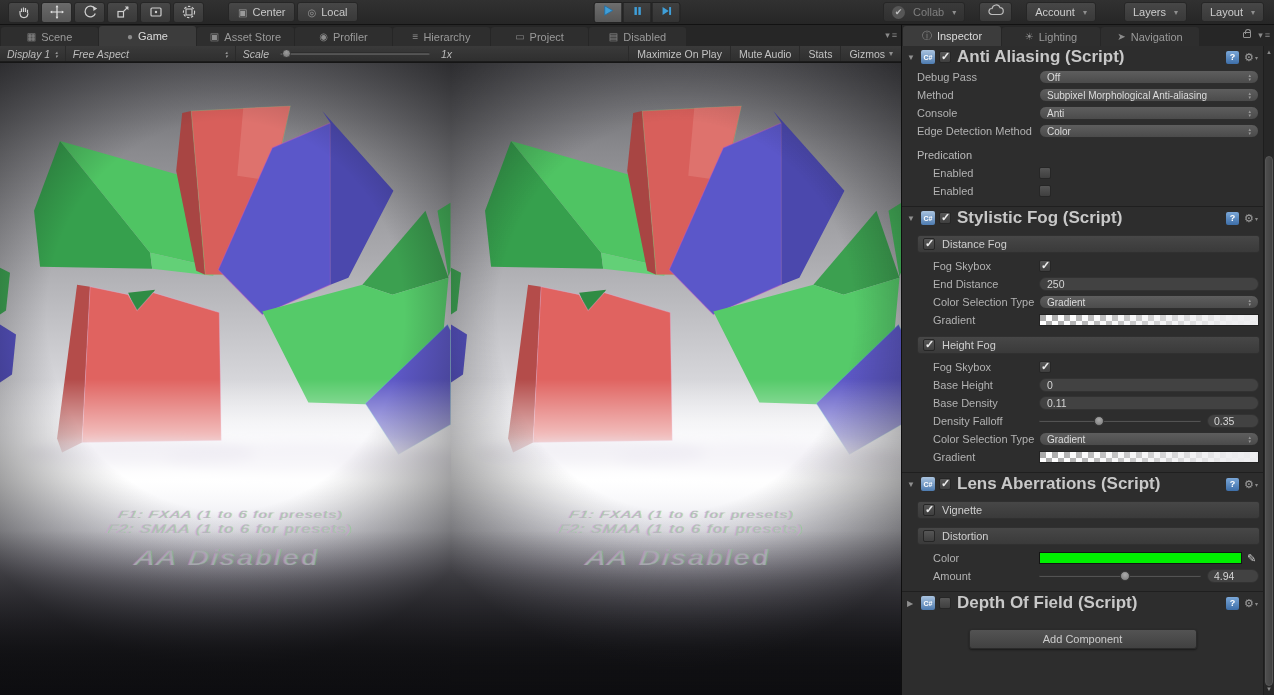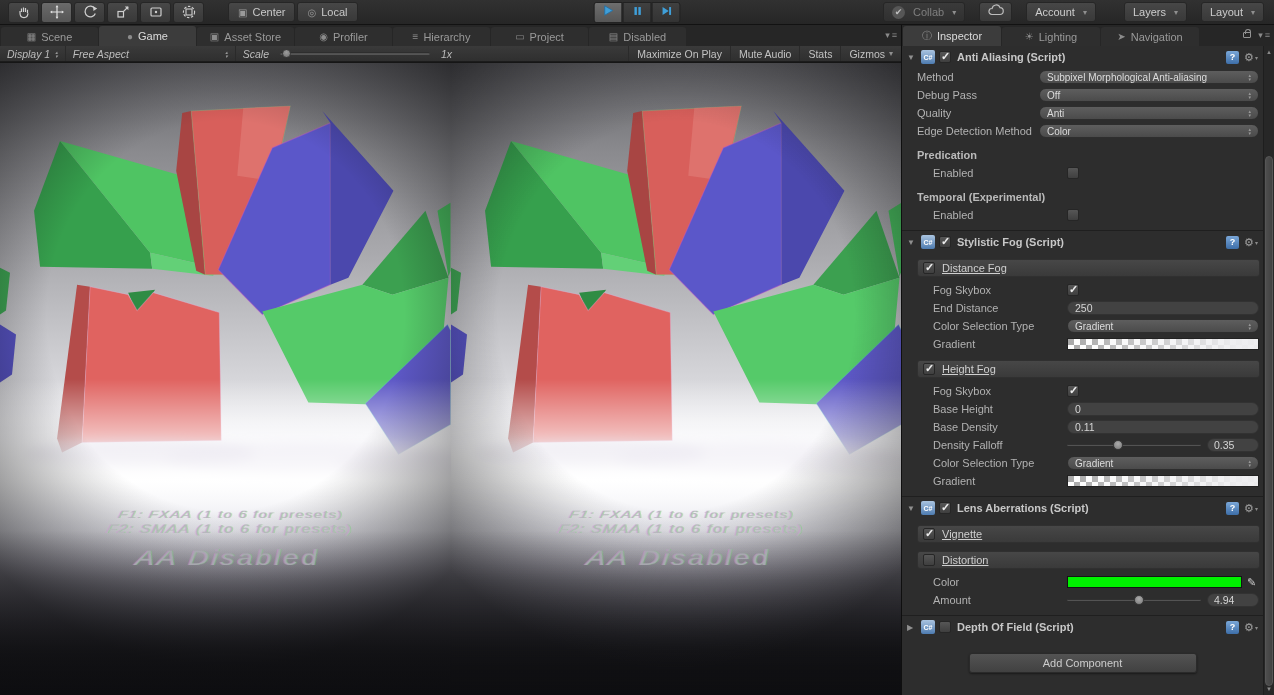--- a/index.html
+++ b/index.html
@@ -93,47 +93,47 @@
   .ft-big { font-size:30px; letter-spacing:3px; margin-top:14px; color:#a8a8b0; }
 
   
   .icontent { position:absolute; top:21px; left:0; right:11px; bottom:0; background:#2d2d2d; overflow:hidden; }
   .comp { border-top:1px solid #1f1f1f; padding-bottom:5px; }
   .comp.first { border-top:none; }
   .comp-head { height:18px; display:flex; align-items:center; gap:4px; padding:0 5px 0 5px; margin:2px 0 3px 0; }
   .fold { width:10px; color:#8f8f8f; font-size:8px; flex:none; }
   .csicon { width:14px; height:14px; border-radius:2px; background:linear-gradient(#aac4e0,#4d7bb0);
     color:#fff; font-size:7px; font-weight:bold; display:flex; align-items:center; justify-content:center; flex:none; }
-  .ctitle { font-weight:bold; font-size:11px; color:#c8c8c8; margin-left:2px; white-space:nowrap; }
+  .ctitle { font-weight:bold; font-size:17px; color:#c8c8c8; margin-left:2px; white-space:nowrap; }
   .head-icons { margin-left:auto; display:flex; align-items:center; gap:5px; }
   .helpic { width:13px; height:13px; border-radius:2px; background:linear-gradient(#7aa7d8,#3d6ea8);
     color:#fff; font-size:9px; font-weight:bold; display:flex; align-items:center; justify-content:center; }
   .gearic { color:#a0a0a0; font-size:11px; display:flex; align-items:center; gap:1px; }
   .gearic .gc { font-size:6px; color:#8a8a8a; }
 
   .chk { width:12px; height:12px; background:linear-gradient(#565656,#3f3f3f);
     border:1px solid #262626; border-radius:2px; position:relative; flex:none; }
   .chk.on::after { content:"✓"; position:absolute; left:1px; top:-2px; color:#ececec;
     font-size:11px; font-weight:bold; }
 
   .irow { height:16px; margin-bottom:2px; display:flex; align-items:center; padding-left:15px; }
-  .irow.ind { padding-left:31px;gap:28px; }
+  .irow.ind { padding-left:31px; }
   .ilabel { width:122px; flex:none; font-size:11px; color:#b2b2b2; white-space:nowrap; overflow:hidden; }
   .irow.ind .ilabel { width:106px; }
   .ifield { flex:1; margin-right:4px; display:flex; align-items:center; min-width:0; }
   .popup { flex:1; height:14px; background:linear-gradient(#5e5e5e,#4b4b4b); border:1px solid #2e2e2e;
     border-radius:7px; display:flex; align-items:center; padding:0 7px; min-width:0; }
   .ptext { flex:1; font-size:10px; color:#dcdcdc; white-space:nowrap; overflow:hidden; }
   .tfield { flex:1; height:14px; background:#424242; border:1px solid #323232; border-radius:7px;
     padding:0 7px; font-size:10.5px; color:#d5d5d5; display:flex; align-items:flex-start; }
-  .sectitle { font-weight:bold; font-size:11px; color:#bababa; padding-left:15px;
+  .sectitle { font-weight:normal; font-size:11px; color:#bababa; padding-left:15px;
     height:16px; display:flex; align-items:center; margin:8px 0 2px 0; }
   .subbar { height:18px; margin:8px 3px 5px 15px; background:linear-gradient(#474747,#3a3a3a);
     border:1px solid #303030; border-radius:3px; display:flex; align-items:center; gap:7px;
-    padding-left:5px; font-size:11px; color:#cfcfcf;text-decoration:underline; }
+    padding-left:5px; font-size:11px; color:#cfcfcf; }
   .gradbar { flex:1; height:12px; border:1px solid #222;
     background-image:linear-gradient(to right, rgba(255,255,255,0.15), rgba(238,238,240,0.97) 88%),
       conic-gradient(#fff 25%, #9a9a9a 0 50%, #fff 0 75%, #9a9a9a 0);
     background-size:100% 100%, 12px 12px; }
   .slider { flex:1; height:14px; position:relative; margin-right:6px; }
   .strack { position:absolute; left:0; right:0; top:6px; height:2px; background:#585858;
     border-radius:1px; box-shadow:0 1px 1px rgba(0,0,0,.5) inset; }
   .sthumb { position:absolute; top:2px; width:10px; height:10px; border-radius:50%;
     background:radial-gradient(circle at 50% 35%, #ababab, #797979); border:1px solid #3a3a3a; }
   .slval { width:52px; flex:none; height:14px; background:#424242; border:1px solid #323232;
@@ -451,45 +451,45 @@
             <span class="ctitle">Anti Aliasing (Script)</span>
             <span class="head-icons">
               <span class="helpic">?</span>
               <span class="gearic">
                   <span>⚙</span>
                   <span class="gc">▾</span>
                 </span>
             </span>
           </div>
           <div class="irow">
+            <span class="ilabel">Debug Pass</span>
+            <div class="ifield">
+                <div class="popup">
+              <span class="ptext">Off</span>
+              <span class="updn">
+                    <span>▴</span>
+                    <span>▾</span>
+                  </span>
+            </div>
+              </div>
+          </div>
+          <div class="irow">
             <span class="ilabel">Method</span>
             <div class="ifield">
                 <div class="popup">
               <span class="ptext">Subpixel Morphological Anti-aliasing</span>
               <span class="updn">
                     <span>▴</span>
                     <span>▾</span>
                   </span>
             </div>
               </div>
           </div>
           <div class="irow">
-            <span class="ilabel">Debug Pass</span>
-            <div class="ifield">
-                <div class="popup">
-              <span class="ptext">Off</span>
-              <span class="updn">
-                    <span>▴</span>
-                    <span>▾</span>
-                  </span>
-            </div>
-              </div>
-          </div>
-          <div class="irow">
-            <span class="ilabel">Quality</span>
+            <span class="ilabel">Console</span>
             <div class="ifield">
                 <div class="popup">
               <span class="ptext">Anti</span>
               <span class="updn">
                     <span>▴</span>
                     <span>▾</span>
                   </span>
             </div>
               </div>
           </div>
@@ -505,21 +505,20 @@
             </div>
               </div>
           </div>
           <div class="sectitle">Predication</div>
           <div class="irow ind">
             <span class="ilabel">Enabled</span>
             <div class="ifield">
                 <span class="chk"></span>
               </div>
           </div>
-          <div class="sectitle">Temporal (Experimental)</div>
           <div class="irow ind">
             <span class="ilabel">Enabled</span>
             <div class="ifield">
                 <span class="chk"></span>
               </div>
           </div>
         </div>
 
         <div class="comp">
           <div class="comp-head">

